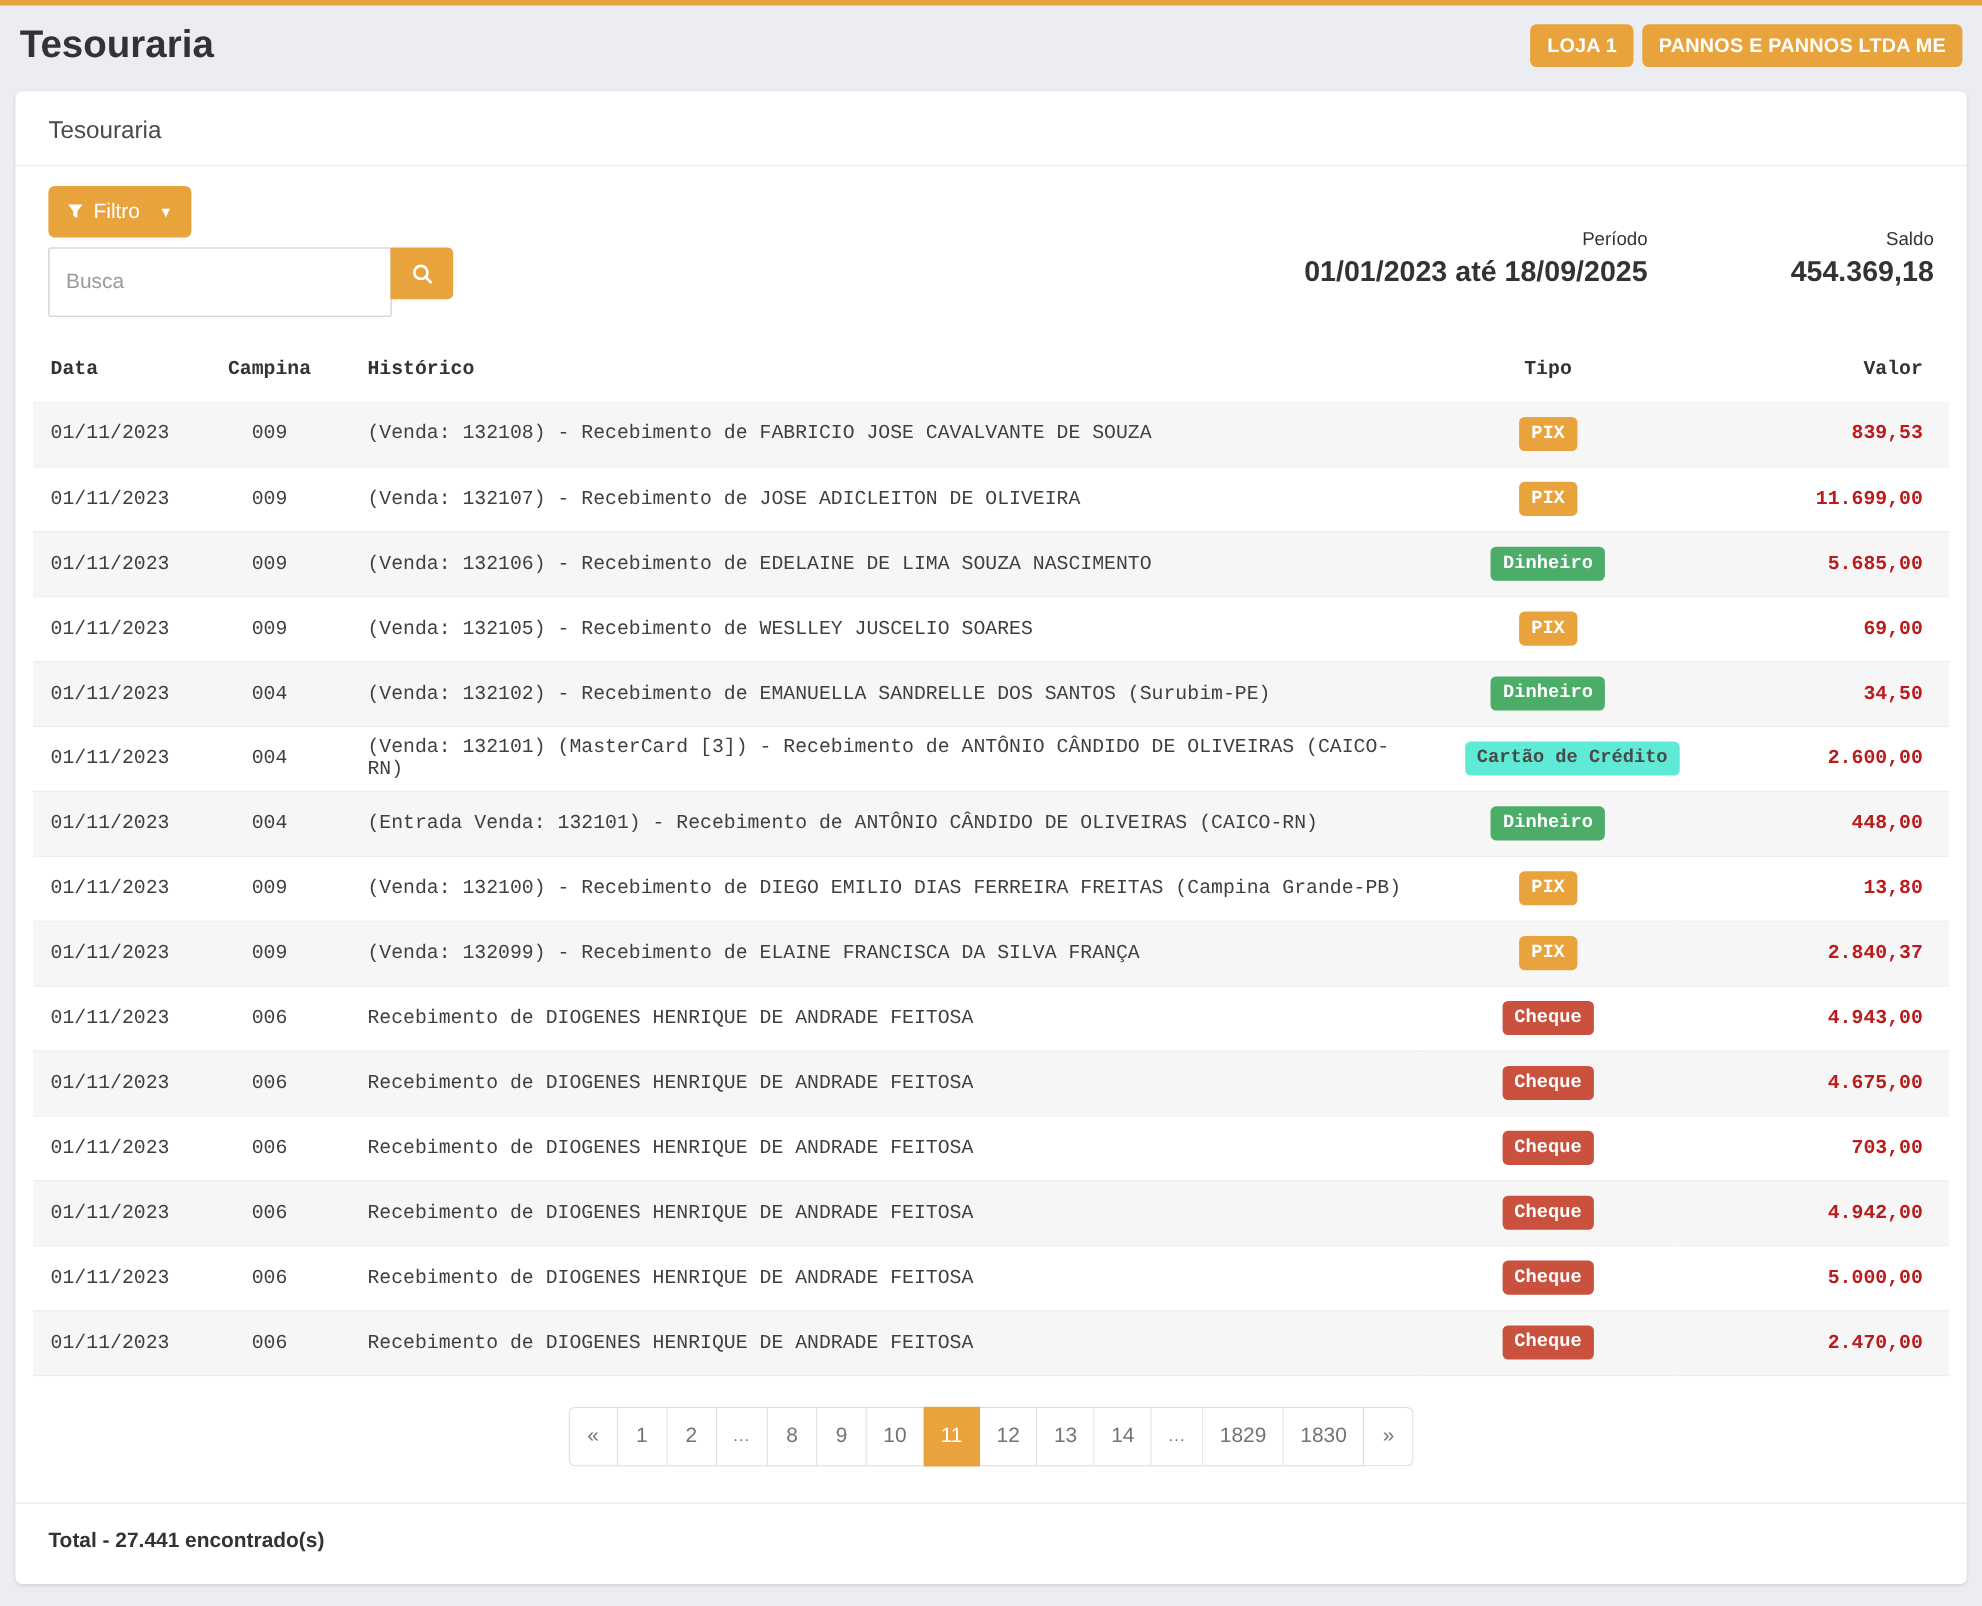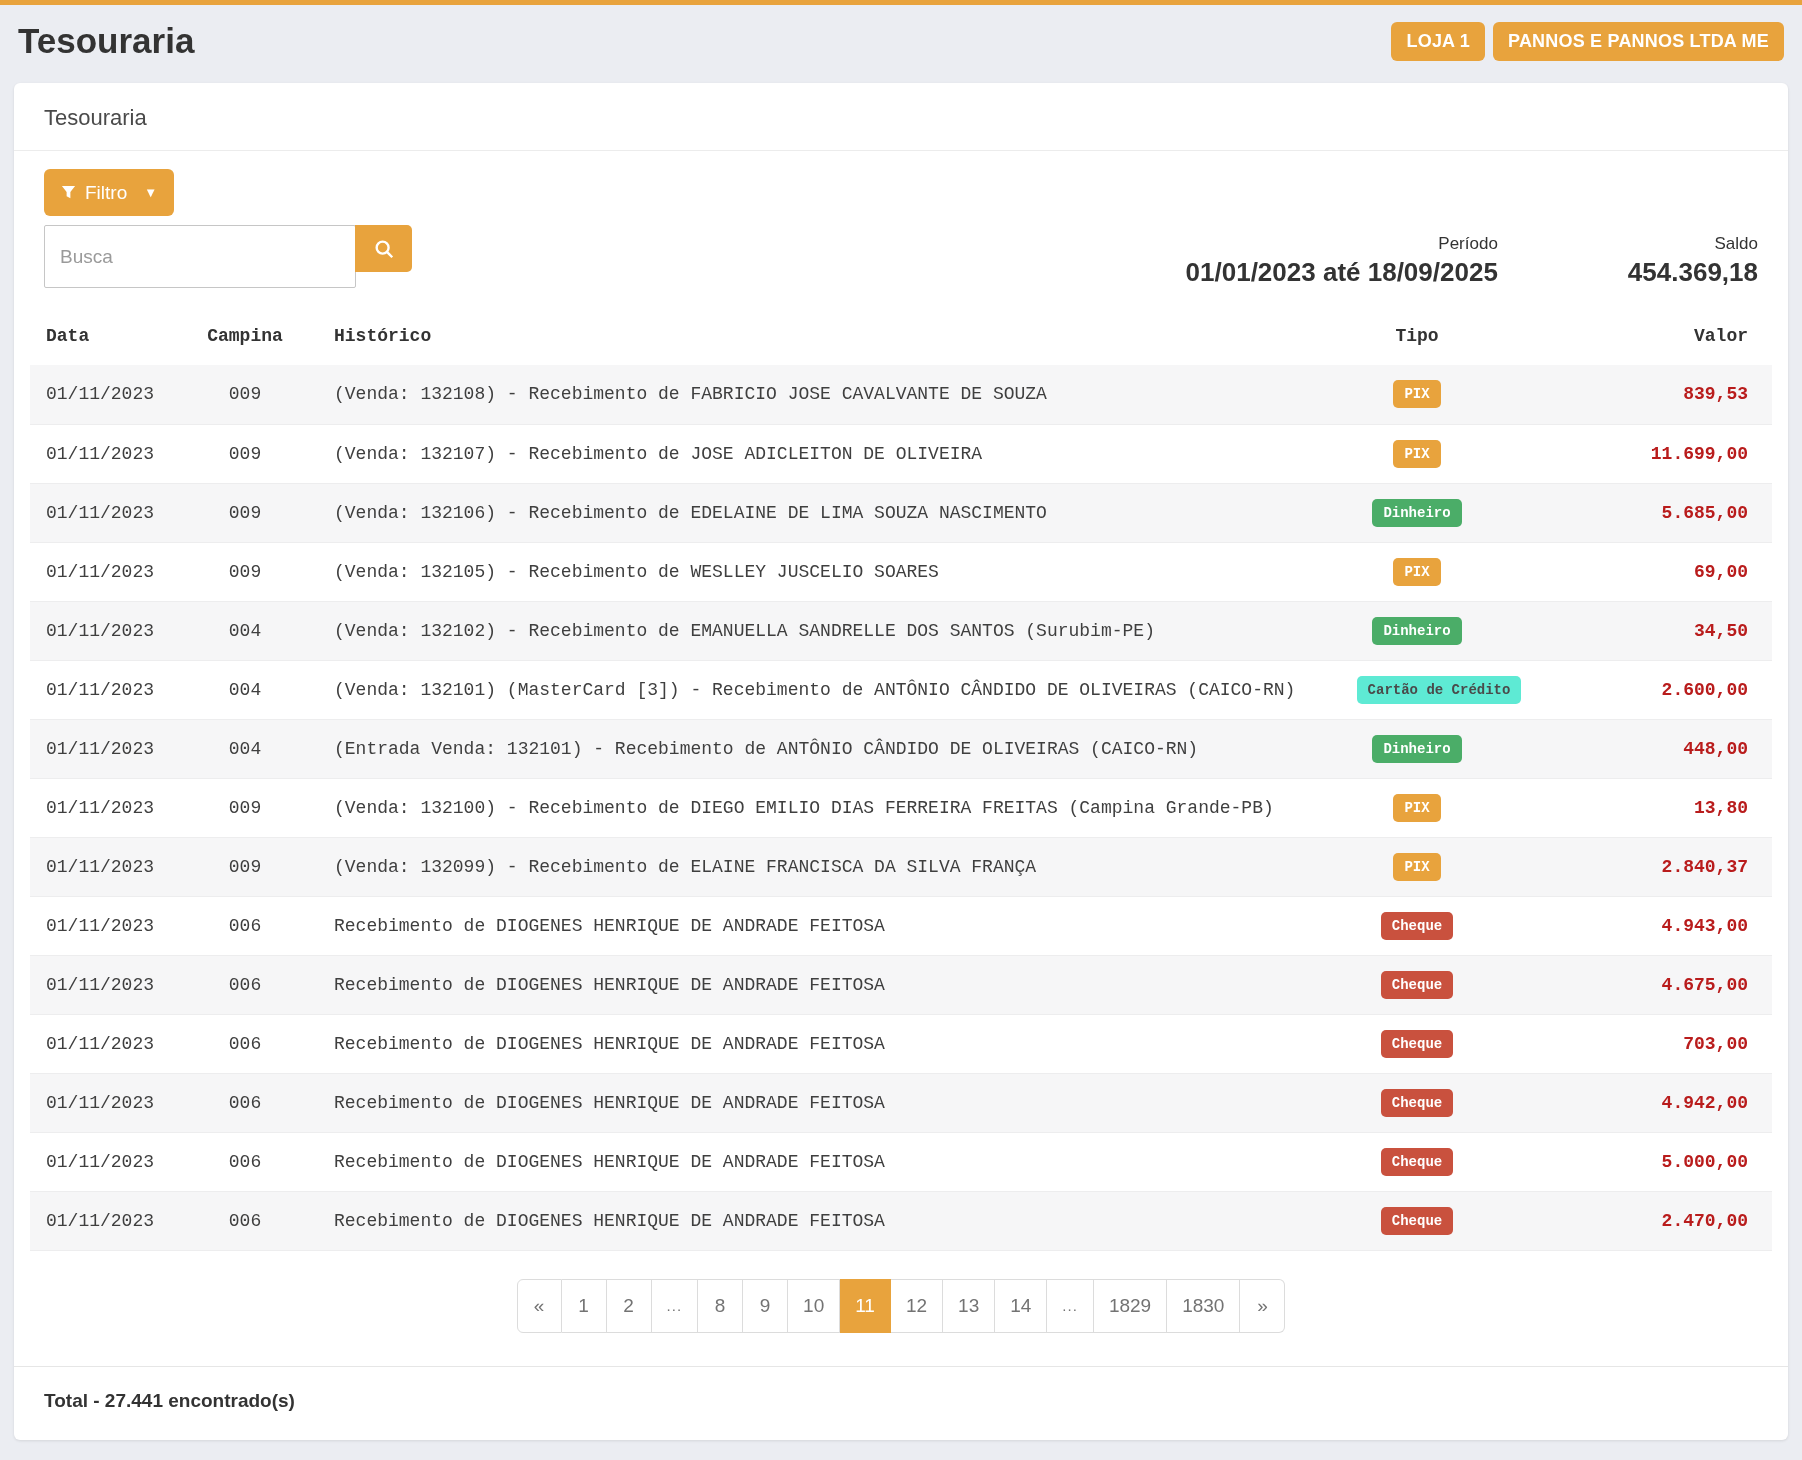--- a/index.html
+++ b/index.html
@@ -34,21 +34,21 @@
     min-height:1357px;
     display:flex; flex-direction:column;
   }
   .card-title {
     font-size:22px; color:#4a4a4a; font-weight:400;
     padding:22px 30px 19px; border-bottom:1px solid #ececec;
   }
 
   
   .toolbar {
-    display:flex; justify-content:space-between; align-items:flex-end;
+    display:flex; justify-content:space-between; align-items:center;
     padding:18px 30px 6px 30px;
   }
   .filtro-btn {
     background:var(--accent,#e8a33d); color:#fff; border:none; cursor:pointer;
     font-family:inherit; font-size:19px;
     height:47px; padding:0 17px; border-radius:6px;
     display:inline-flex; align-items:center; gap:9px;
   }
   .filtro-btn .caret { font-size:13px; margin-left:8px; }
   .search-group { margin-top:9px; display:flex; }
@@ -79,21 +79,21 @@
   th.h-hist, td.d-hist { padding-left:24px; text-align:left; }
   td.d-valor, th.h-valor { padding-right:24px; text-align:right; }
   tbody tr { height:59px; }
   tbody tr:nth-child(odd) { background:#f6f6f7; }
   tbody tr + tr { border-top:1px solid #ededee; }
   tbody tr:last-child { border-bottom:1px solid #ededee; }
   td { color:#3f3f3f; }
   td.d-valor { font-weight:700; color:#b91c1c; }
   .badge {
     display:inline-block; padding:7px 11px; border-radius:5px;
-    font-size:14px; font-weight:700; line-height:1; white-space:nowrap;
+    font-size:17px; font-weight:700; line-height:1; white-space:nowrap;
   }
 
   
   .pagination { display:flex; justify-content:center; margin-top:28px; }
   .page-btn {
     min-width:45px; height:54px; padding:0 15px; cursor:pointer;
     display:flex; align-items:center; justify-content:center;
     background:#fff; border:1px solid #dcdcdc; border-left:none;
     color:#737373; font-size:19px; font-family:inherit; user-select:none;
   }

